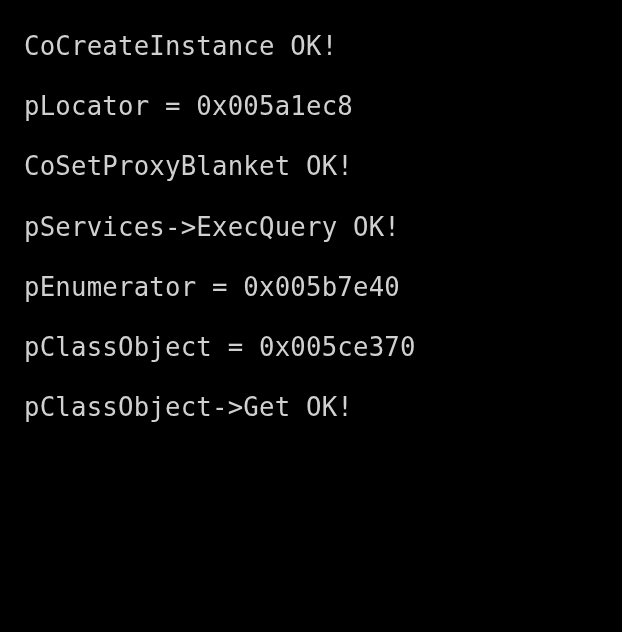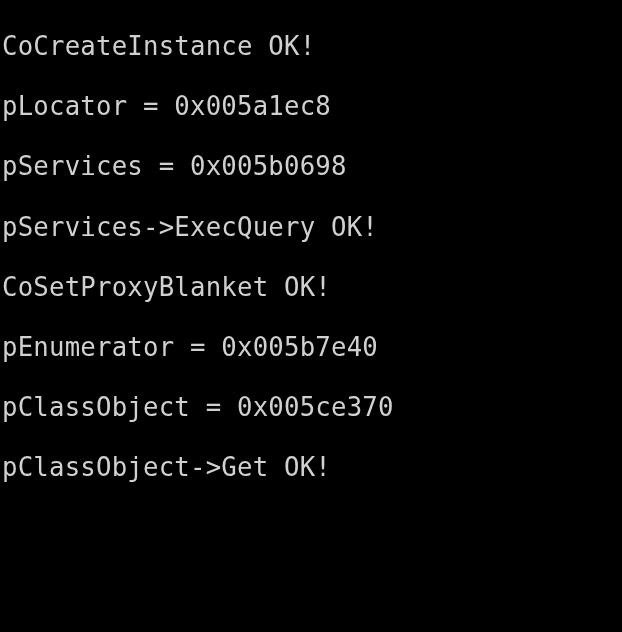--- a/index.html
+++ b/index.html
@@ -16,31 +16,31 @@
     line-height: 30.1px;
     color: #d0d0d0;
     white-space: pre;
     letter-spacing: 0.2px;
     padding-left: 2px;
     padding-top: 1px;
   }
   .line {
     display: block;
     height: 30.1px;
+    margin-left: 22px;
   }
 </style>
 </head>
 <body>
 
 <div class="terminal">
 <span class="line">CoCreateInstance OK!</span>
 <span class="line">pLocator = 0x005a1ec8</span>
-<span class="line">pServices = 0x005b0698</span>
+<span class="line">CoSetProxyBlanket OK!</span>
 <span class="line">pServices-&gt;ExecQuery OK!</span>
-<span class="line">CoSetProxyBlanket OK!</span>
 <span class="line">pEnumerator = 0x005b7e40</span>
 <span class="line">pClassObject = 0x005ce370</span>
 <span class="line">pClassObject-&gt;Get OK!</span>
 
 
 
 
 
 
 

